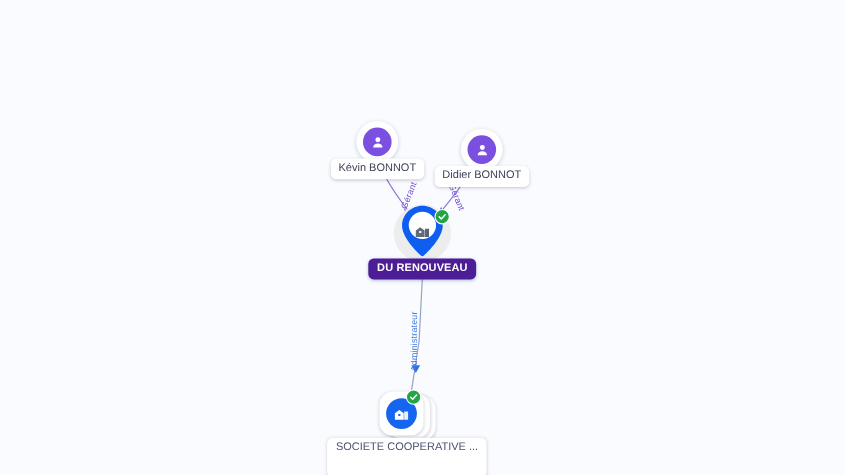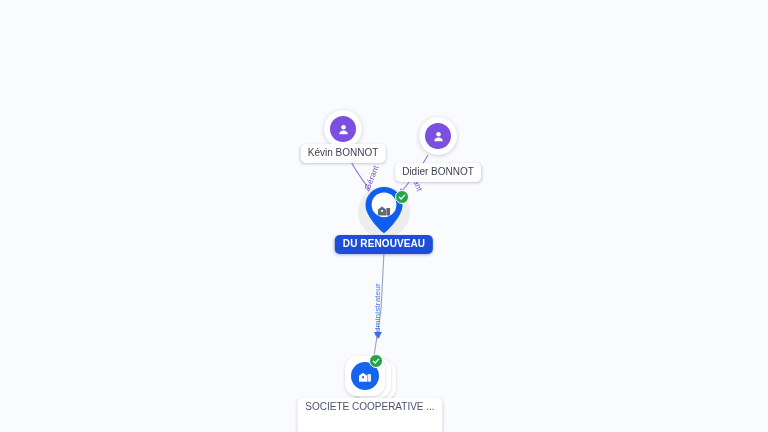--- a/index.html
+++ b/index.html
@@ -88,21 +88,21 @@
     background: #22a447;
     border: 1.5px solid #ffffff;
     box-sizing: border-box;
     display: flex;
     align-items: center;
     justify-content: center;
   }
   .pin-badge { right: 1px; top: 4px; }
 
   .pin-label {
-    background: #1d4ed8;
+    background: #4c1d95;
     color: #ffffff;
     font-size: 10px;
     font-weight: 700;
     letter-spacing: 0.1px;
     padding: 4px 8px 5px 8px;
     line-height: 1;
     border-radius: 5px;
     box-shadow: 0 1px 3px rgba(30,60,160,0.35);
   }
 
@@ -187,21 +187,21 @@
 
   <div class="node" style="left:438px; top:136px;">
     <div class="node-visual person-visual">
       <div class="person-disc">
         <svg width="15" height="15" viewBox="0 0 24 24" fill="#ffffff">
           <circle cx="12" cy="8.2" r="3.6"></circle>
           <path d="M5.2 19.4c0-3.7 3.1-5.8 6.8-5.8s6.8 2.1 6.8 5.8z"></path>
         </svg>
       </div>
     </div>
-    <div class="node-label person-label" style="top:15px;margin-top:12px;">Didier BONNOT</div>
+    <div class="node-label person-label" style="top:15px;">Didier BONNOT</div>
   </div>
 
   <div class="node" style="left:384px; top:212px;">
     <div class="node-visual" style="width:52px;height:52px;">
       <div class="pin-halo"></div>
       <svg class="pin-shape" viewBox="0 0 40 48">
         <path d="M20 1.5c-10.2 0-18.5 8.1-18.5 18.1 0 10.3 12.6 22.9 17.1 27.1a2 2 0 0 0 2.8 0c4.5-4.2 17.1-16.8 17.1-27.1C38.5 9.6 30.2 1.5 20 1.5z" fill="#0f5ef0"></path>
         <circle cx="20" cy="19.2" r="12.4" fill="#ffffff"></circle>
       </svg>
       <svg style="position:absolute;left:50%;top:50%;transform:translate(-50%,-64%);" width="16" height="16" viewBox="0 0 24 24" fill="#5a6472">

